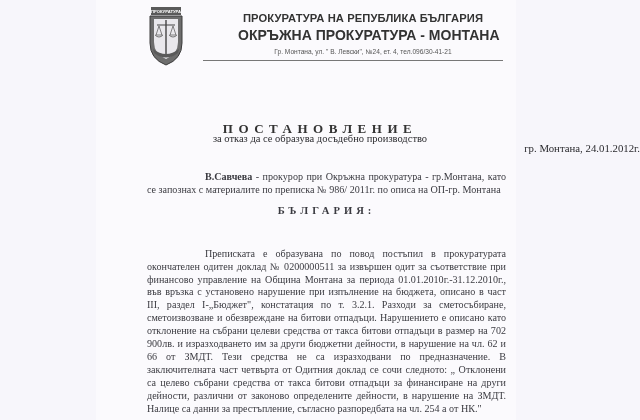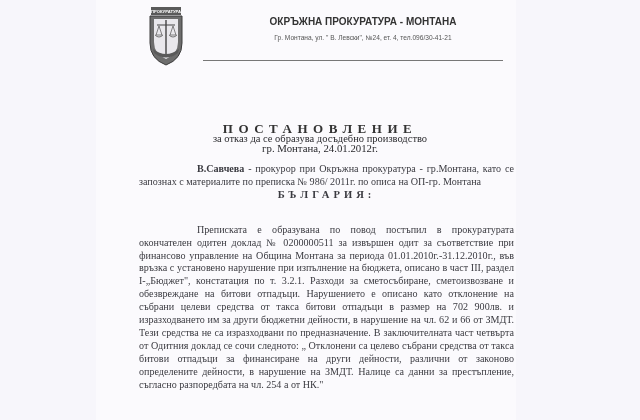--- a/index.html
+++ b/index.html
@@ -15,34 +15,34 @@
       background: #fbfafd;
     }
     .emblem {
       position: absolute; left: 148px; top: 5px; width: 36px; height: 62px;
     }
     .hdr {
       position: absolute; left: 238px; top: 11px; width: 250px;
       font-family: "Liberation Sans", sans-serif; text-align: center; color: #333;
     }
     .hdr .l1 { font-size: 11.2px; font-weight: bold; letter-spacing: 0.1px; line-height: 14px; white-space: nowrap; }
-    .hdr .l2 { font-size: 10px; font-weight: bold; line-height: 15px; margin-top: 3px; white-space: nowrap; }
+    .hdr .l2 { font-size: 14px; font-weight: bold; line-height: 15px; margin-top: 3px; white-space: nowrap; }
     .hdr .l3 { font-size: 6.6px; line-height: 9px; margin-top: 4px; color: #555; white-space: nowrap; }
     .rule { position: absolute; left: 203px; top: 60px; width: 300px; height: 0; border-top: 1px solid #777; }
     .title {
       position: absolute; left: 0; width: 640px; top: 87px; text-align: center;
       font-size: 13px; font-weight: bold; letter-spacing: 5.5px; color: #333; margin-top: 34px;
     }
     .subtitle { position: absolute; left: 0; width: 640px; top: 114px; text-align: center; font-size: 10.5px; margin-top: 19px; }
-    .placedate { position: absolute; left: 0; width: 640px; top: 142px; text-align: center; font-size: 10.8px; }
+    .placedate { position: absolute; left: 0; width: 640px; top: 142px; text-align: right; font-size: 10.8px; }
     .body {
       position: absolute; left: 139px; top: 163px; width: 375px;
       font-size: 10.1px; line-height: 12.9px; text-align: justify; color: #3a3a40;
     }
-    .body p { margin: 0; }
+    .body p { margin: 8px; }
     .indent { text-indent: 58px; }
     .name { font-weight: bold; }
     .heading {
       text-align: center; font-weight: bold; letter-spacing: 4px; font-size: 10.6px;
       margin: 0 0 12px 0 !important;
     }
     .gap { height: 10px; }
   </style>
 </head>
 <body>
@@ -57,20 +57,21 @@
   <line x1="18" y1="15" x2="18" y2="50" stroke="#444" stroke-width="1.4"></line>
   <line x1="9" y1="20" x2="27" y2="20" stroke="#444" stroke-width="1"></line>
   <path d="M8 30 L11 21 L14 30 Z" fill="none" stroke="#555" stroke-width="0.7"></path>
   <path d="M22 30 L25 21 L28 30 Z" fill="none" stroke="#555" stroke-width="0.7"></path>
   <path d="M7 30 Q11 34 15 30" fill="none" stroke="#555" stroke-width="0.8"></path>
   <path d="M21 30 Q25 34 29 30" fill="none" stroke="#555" stroke-width="0.8"></path>
   <path d="M5 44 Q18 54 31 44 L30 48 Q18 57 6 48 Z" fill="#5a5a5a"></path>
 </svg>
 
 <div class="hdr">
+  <div class="l1">ПРОКУРАТУРА НА РЕПУБЛИКА БЪЛГАРИЯ</div>
   <div class="l2">ОКРЪЖНА ПРОКУРАТУРА - МОНТАНА</div>
   <div class="l3">Гр. Монтана, ул. " В. Левски", №24, ет. 4, тел.096/30-41-21</div>
 </div>
 <div class="rule"></div>
 
 <div class="title">ПОСТАНОВЛЕНИЕ</div>
 <div class="subtitle">за отказ да се образува досъдебно производство</div>
 <div class="placedate">гр. Монтана, 24.01.2012г.</div>
 
 <div class="body">

